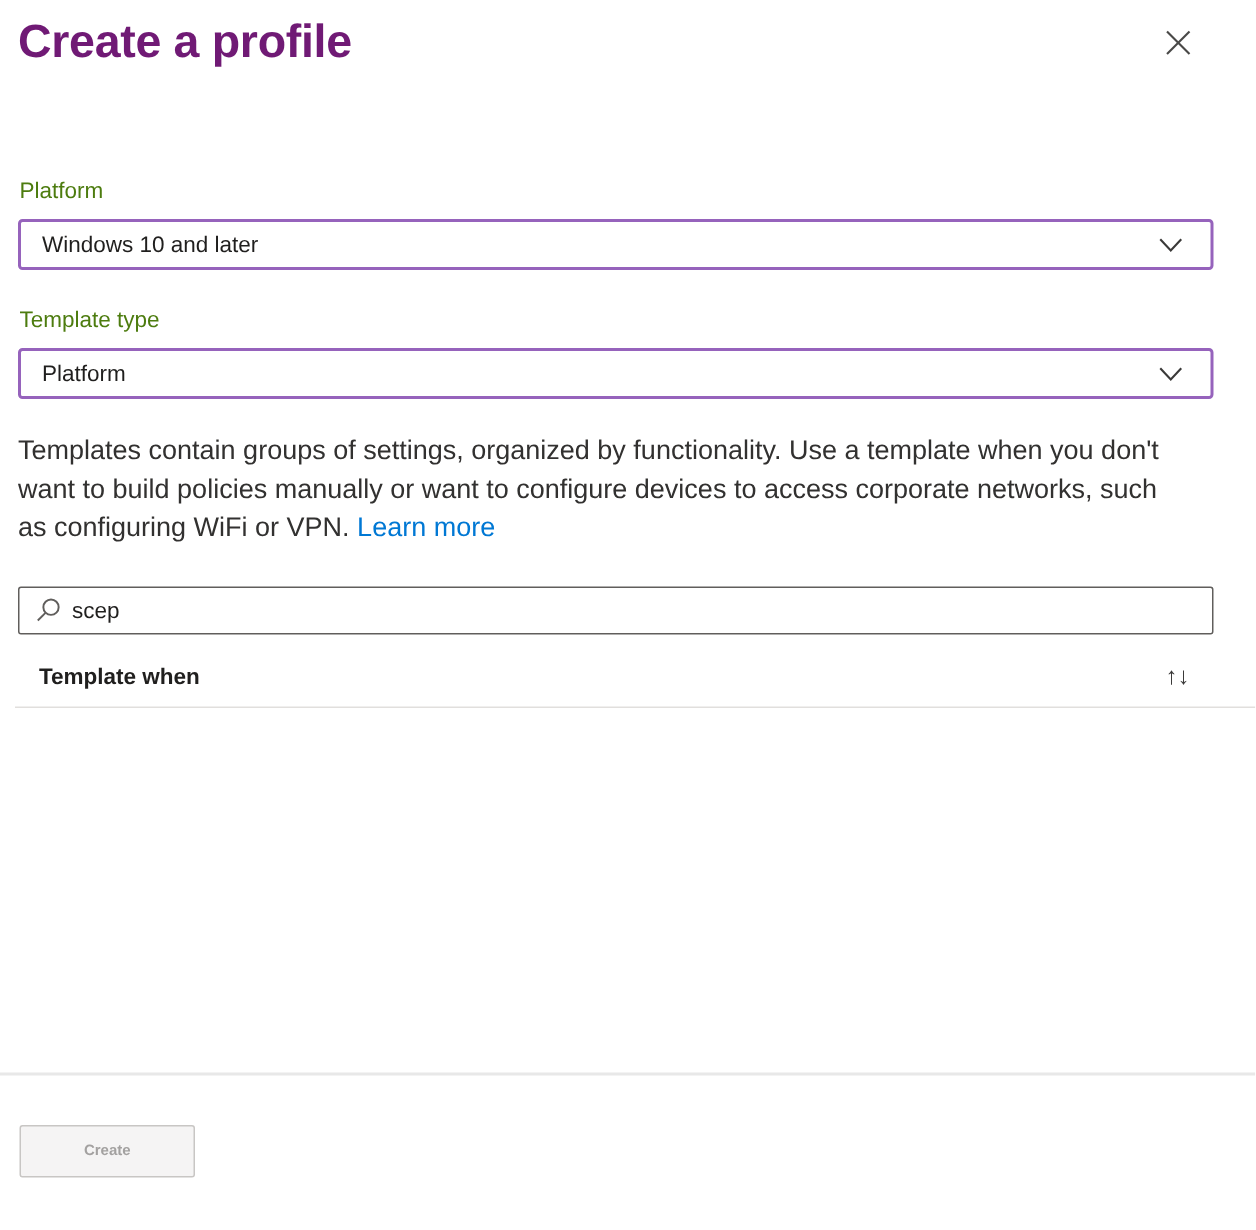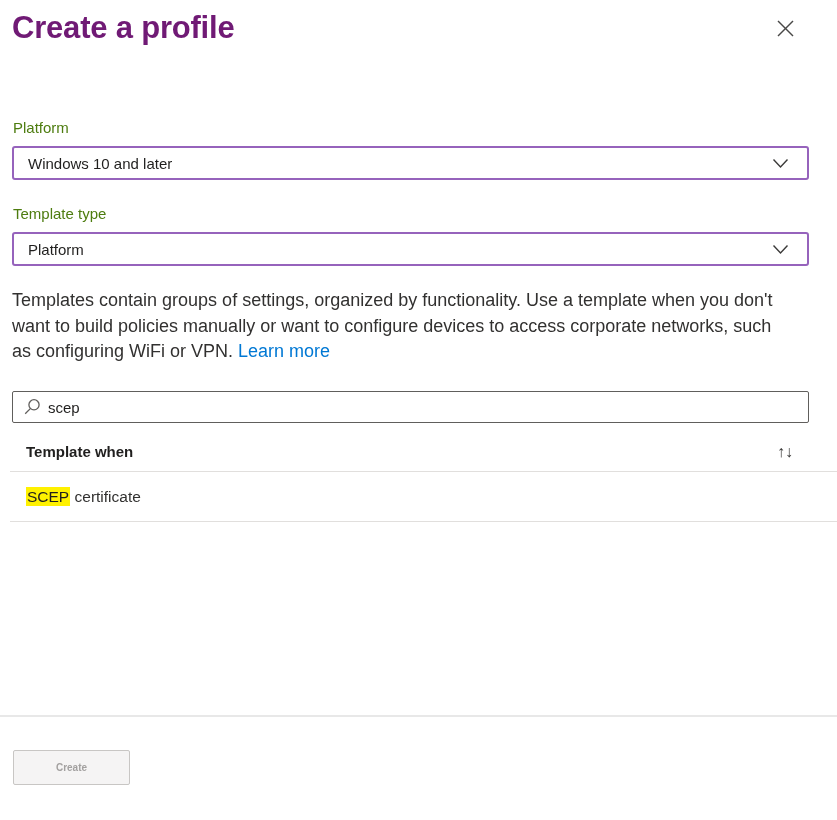--- a/index.html
+++ b/index.html
@@ -193,22 +193,19 @@
       </svg>
     </span>
     <input class="search-input" type="text" value="scep" style="">
   </div>
 
   <div class="template-table">
     <div class="table-header">
       <span class="col-title">Template when</span>
       <span class="sort-icon">↑↓</span>
     </div>
-    <div class="table-row">
-      <span><span class="hl">SCEP</span><span> certificate</span></span>
-    </div>
   </div>
 
   <div class="footer-divider"></div>
 
   <button class="create-btn" disabled="">Create</button>
 
 </div>
 
 </body></html>

